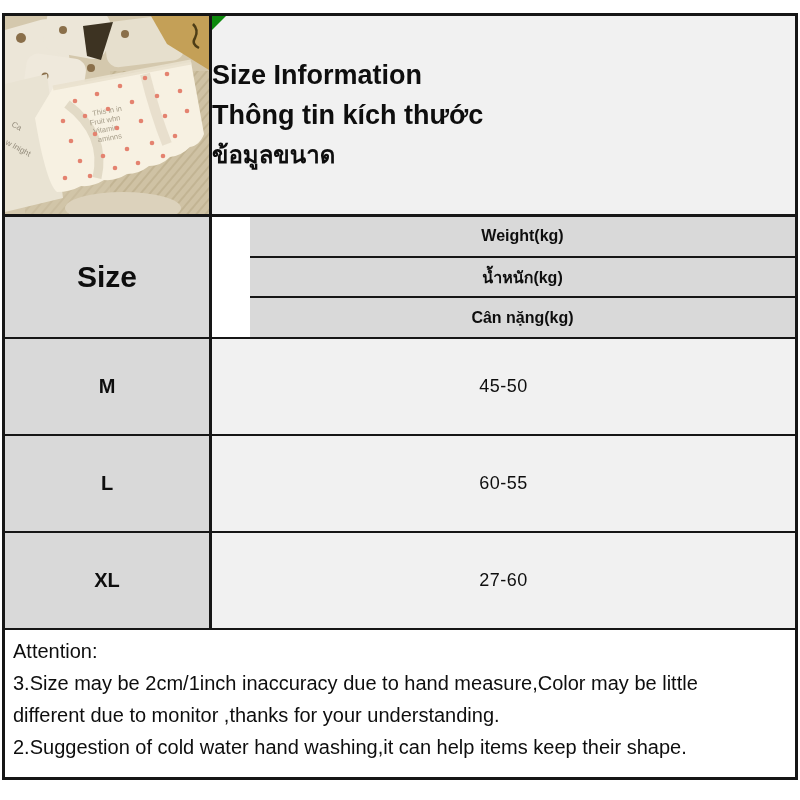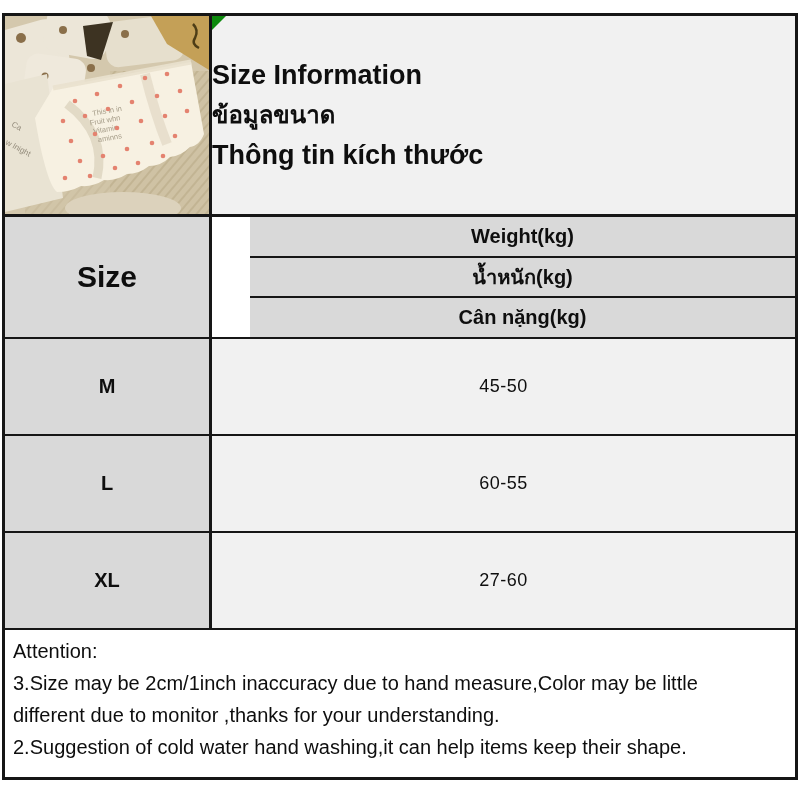--- a/index.html
+++ b/index.html
@@ -33,21 +33,21 @@
   .row-header{height:120px;display:flex;border-bottom:2px solid #161616;flex:none;}
   .cell-sizehead{
     width:204px;flex:none;border-right:3px solid #161616;background:#d9d9d9;
     display:flex;align-items:center;justify-content:center;
     font-size:30px;font-weight:bold;text-align:center;
   }
   .header-stack{flex:1;display:flex;flex-direction:column;}
   .header-line{
     flex:1;background:#d9d9d9;border-bottom:2px solid #161616;
     display:flex;align-items:center;justify-content:center;
-    font-size:20px;font-weight:bold;margin-left:38px;
+    font-size:16px;font-weight:bold;margin-left:38px;
   }
   .header-line:last-child{border-bottom:none;}
   
   .row-data{height:95px;display:flex;border-bottom:2px solid #161616;flex:none;}
   .cell-size{
     width:204px;flex:none;border-right:3px solid #161616;background:#d9d9d9;
     display:flex;align-items:center;justify-content:center;
     font-size:20px;font-weight:bold;
   }
   .cell-weight{
@@ -158,22 +158,22 @@
             <circle cx="60" cy="162" r="2.3"></circle>
         </g>
 
         <ellipse cx="118" cy="192" rx="58" ry="16" fill="#dcd2bc"></ellipse>
       </svg>
     </div>
 
     <div class="cell-title">
       <span class="corner-marker"></span>
       <div class="title-line title-en">Size Information</div>
+      <div class="title-line title-vi">Thông tin kích thước</div>
       <div class="title-line title-th">ข้อมูลขนาด</div>
-      <div class="title-line title-vi">Thông tin kích thước</div>
     </div>
   </div>
 
   <div class="row-header">
     <div class="cell-sizehead">Size</div>
     <div class="header-stack">
       <div class="header-line">Weight(kg)</div>
       <div class="header-line">น้ำหนัก(kg)</div>
       <div class="header-line">Cân nặng(kg)</div>
     </div>

